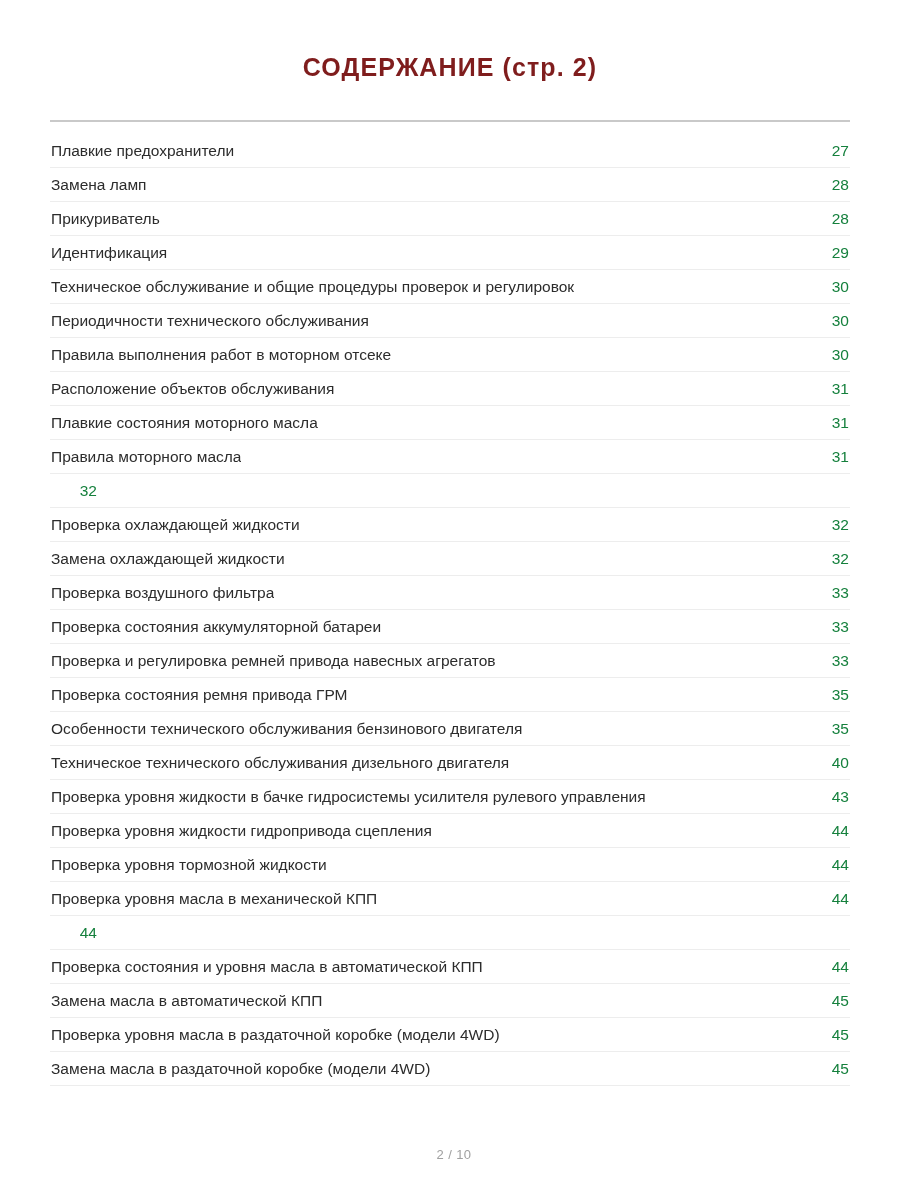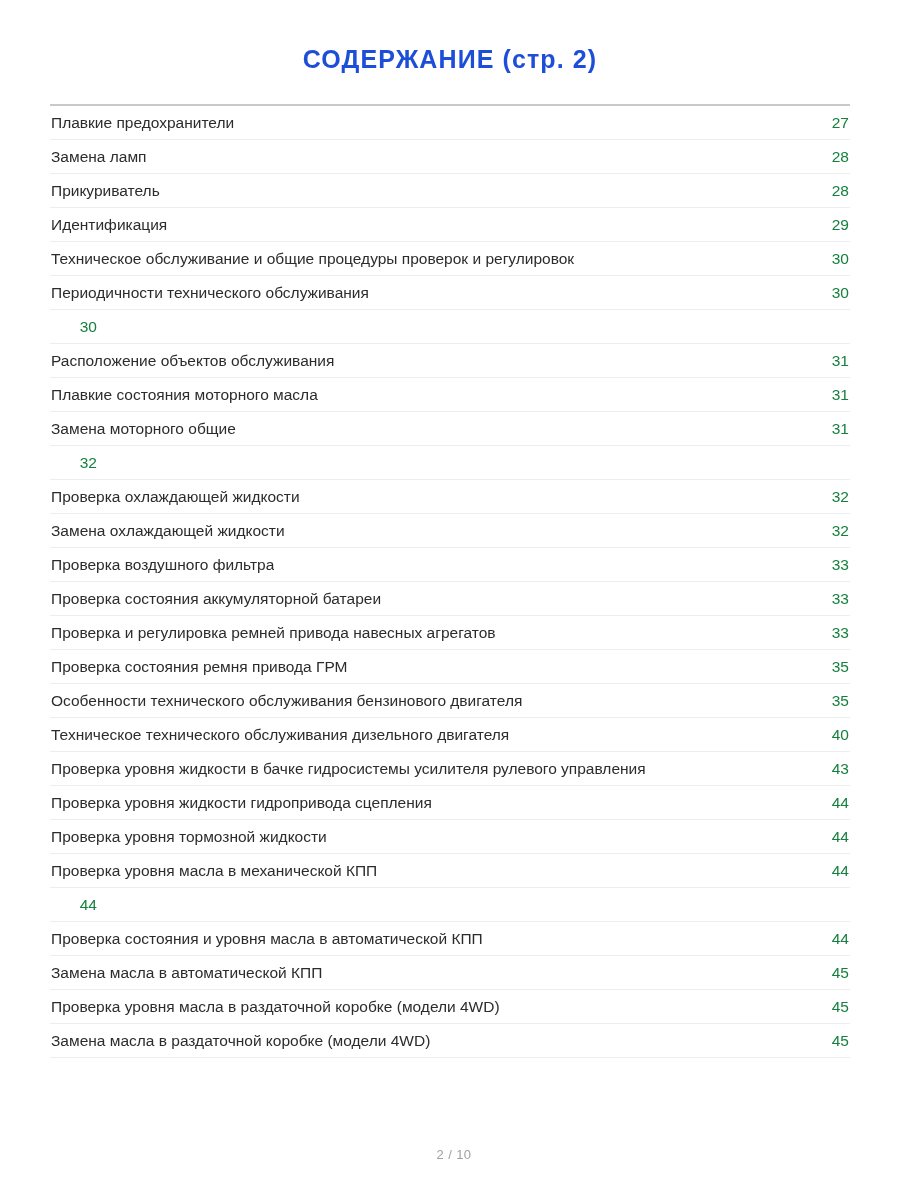--- a/index.html
+++ b/index.html
@@ -17,39 +17,39 @@
   }
   .page {
     position: relative;
     width: 900px;
     height: 1200px;
     box-sizing: border-box;
     display: flex;
     flex-direction: column;
   }
   .doc-title {
-    margin: 4px;
+    margin: 12px;
     padding: 38px 0 0 0;
     text-align: center;
     font-size: 25px;
     font-weight: bold;
     letter-spacing: 1.1px;
-    color: #1d4ed8;
+    color: #7f1d1d;
     line-height: 34px;
   }
   .title-rule {
     width: 800px;
     height: 2px;
     background: #c9c9c9;
     margin: 24px auto 0 auto;
   }
   .toc {
     width: 800px;
     margin: 0 auto;
-    padding-top: 0;
+    padding-top: 12px;
   }
   .toc-row {
     display: flex;
     align-items: baseline;
     justify-content: space-between;
     height: 34px;
     box-sizing: border-box;
     border-bottom: 1px solid #ededed;
     padding: 0 1px;
   }
@@ -109,32 +109,33 @@
       </div>
       <div class="toc-row">
         <span class="toc-title">Техническое обслуживание и общие процедуры проверок и регулировок</span>
         <span class="toc-page">30</span>
       </div>
       <div class="toc-row">
         <span class="toc-title">Периодичности технического обслуживания</span>
         <span class="toc-page">30</span>
       </div>
       <div class="toc-row">
+        <span class="toc-title">Правила выполнения работ в моторном отсеке</span>
         <span class="toc-page">30</span>
       </div>
       <div class="toc-row">
         <span class="toc-title">Расположение объектов обслуживания</span>
         <span class="toc-page">31</span>
       </div>
       <div class="toc-row">
         <span class="toc-title">Плавкие состояния моторного масла</span>
         <span class="toc-page">31</span>
       </div>
       <div class="toc-row">
-        <span class="toc-title">Замена моторного общие</span>
+        <span class="toc-title">Правила моторного масла</span>
         <span class="toc-page">31</span>
       </div>
       <div class="toc-row">
         <span class="toc-page">32</span>
       </div>
       <div class="toc-row">
         <span class="toc-title">Проверка охлаждающей жидкости</span>
         <span class="toc-page">32</span>
       </div>
       <div class="toc-row">

